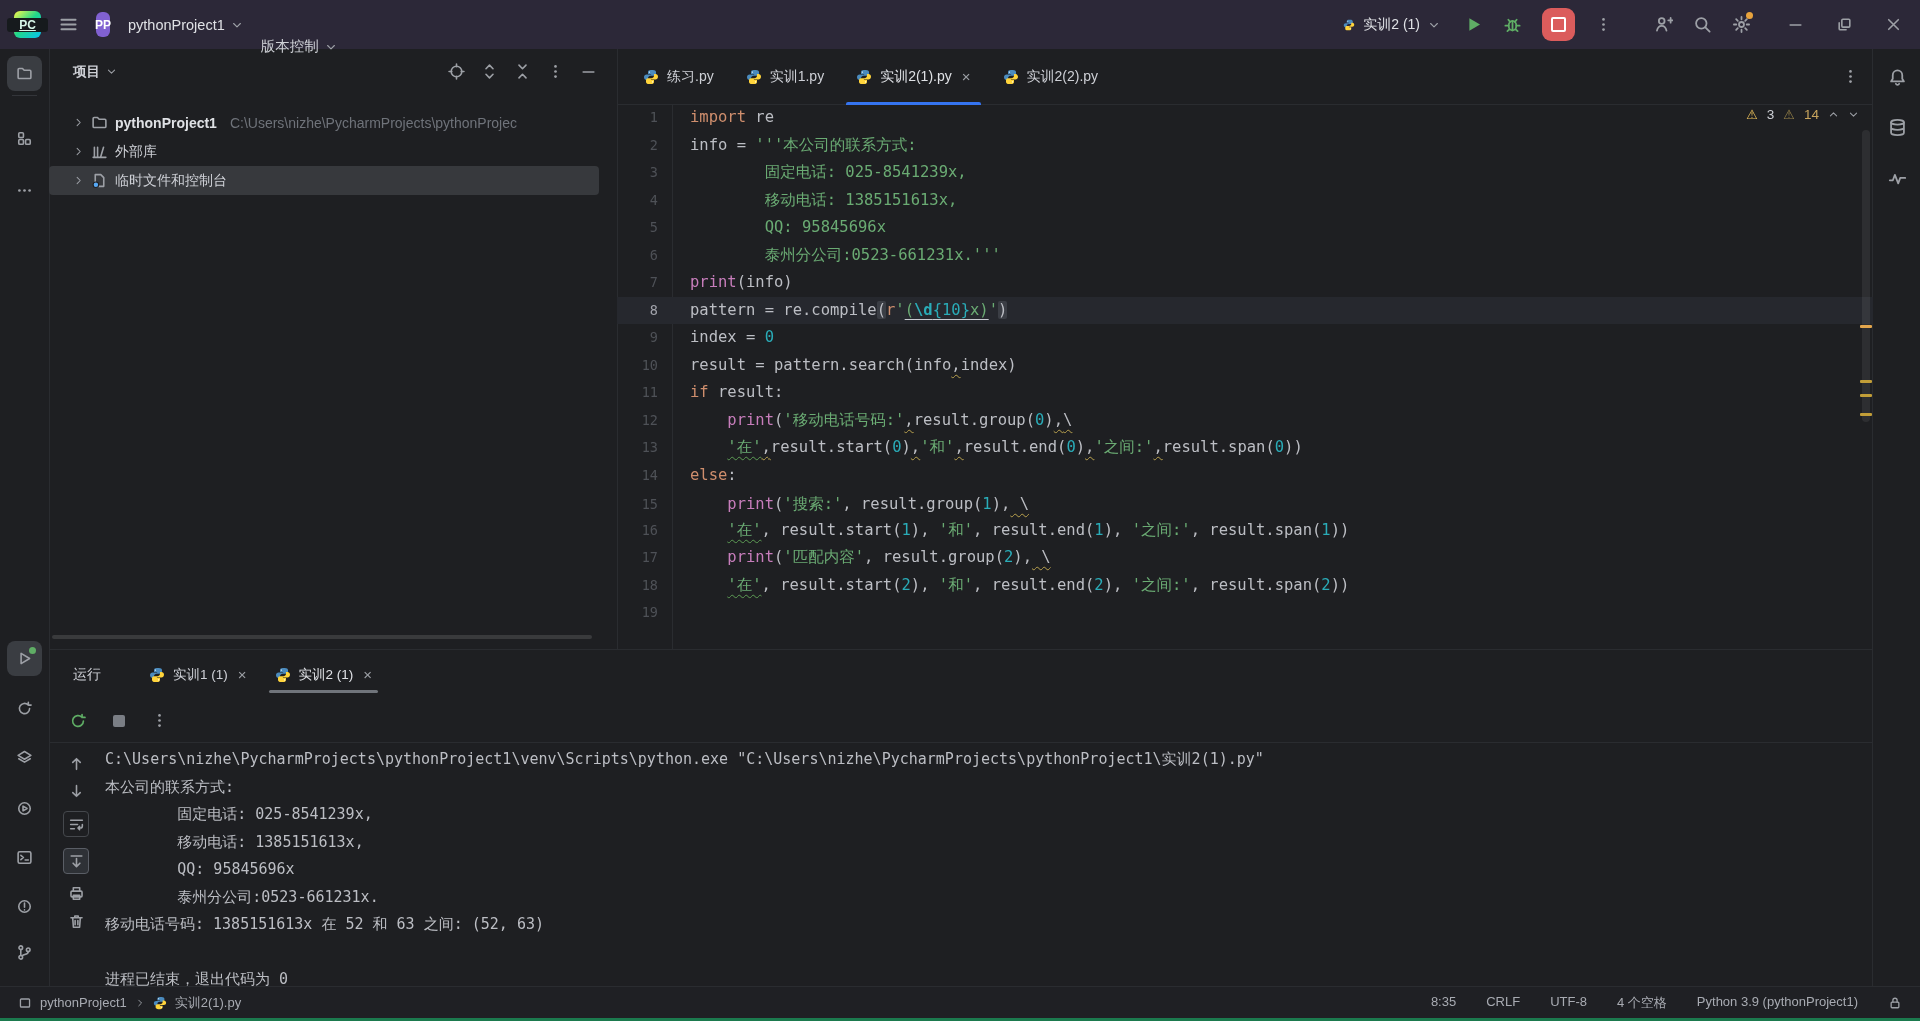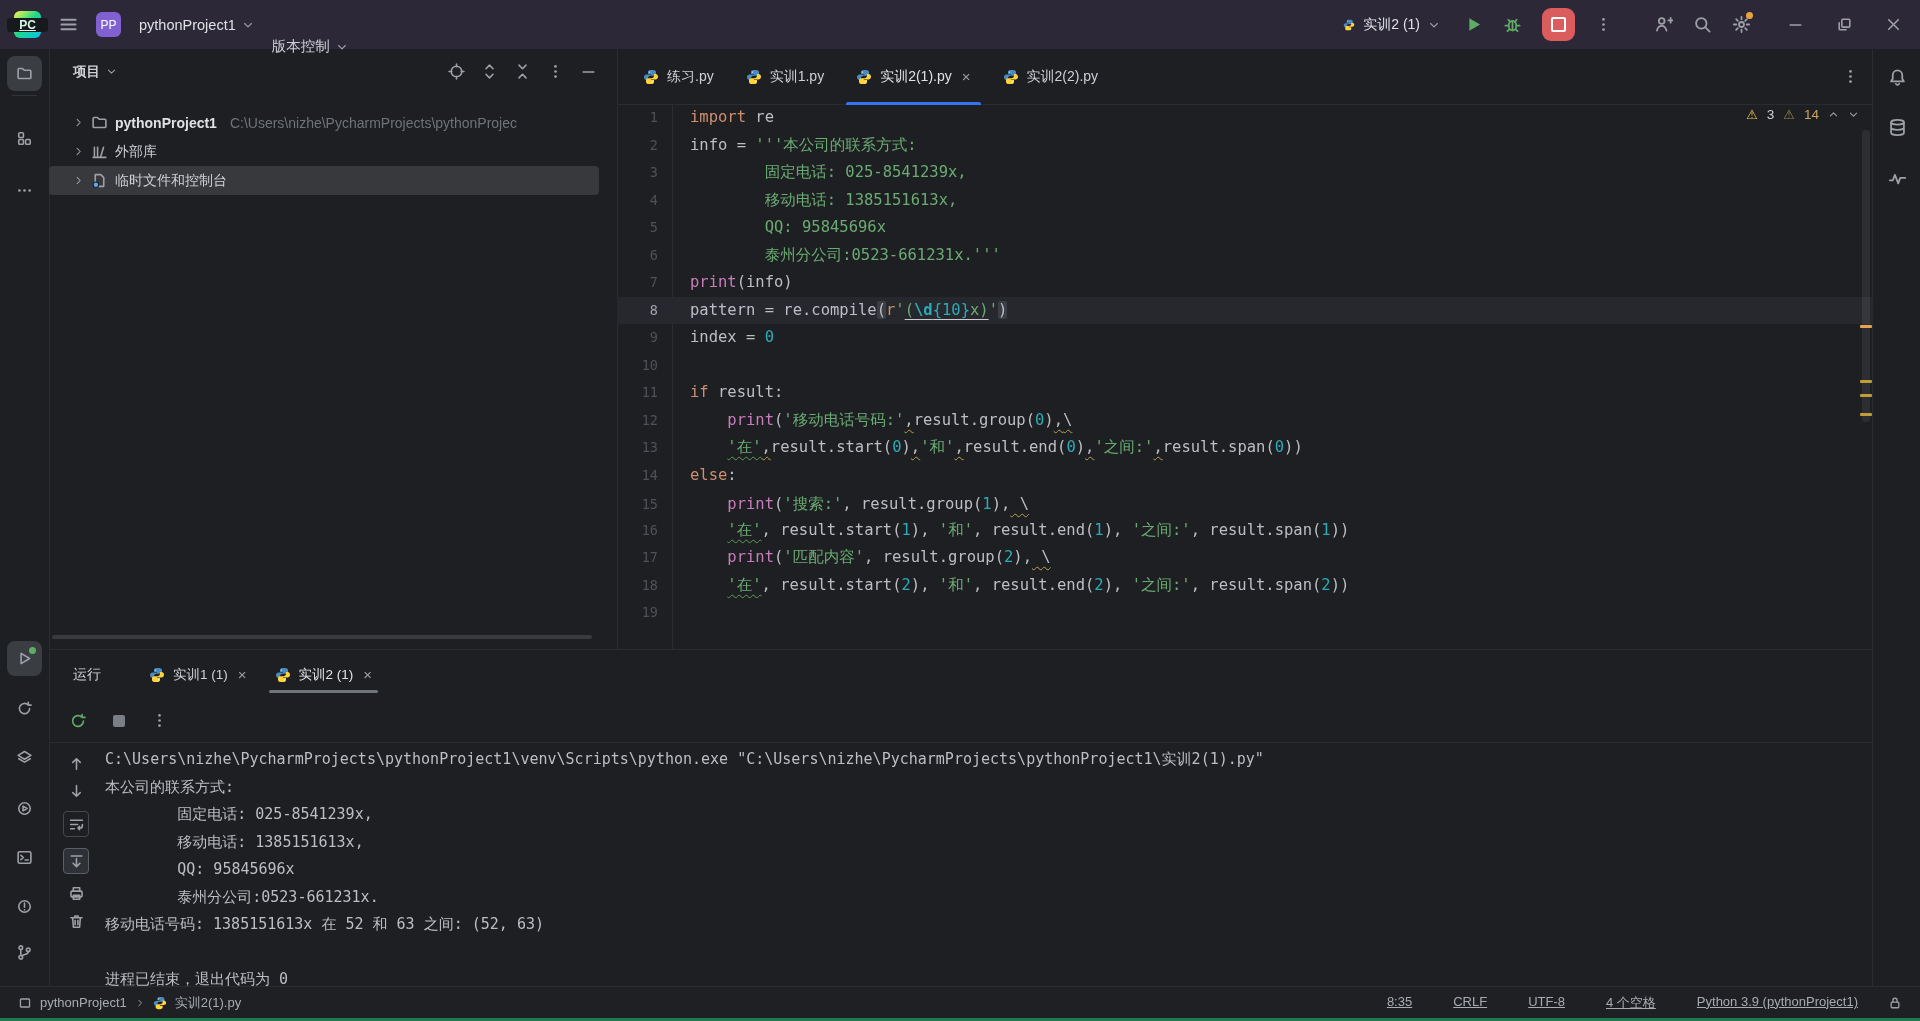--- a/index.html
+++ b/index.html
@@ -8,21 +8,21 @@
   svg{display:block;fill:none;stroke:currentColor;stroke-width:1.5;stroke-linecap:round;stroke-linejoin:round;}
   .ic{display:inline-flex;align-items:center;justify-content:center;color:#9DA0A6;}
   .ic svg{width:17px;height:17px;}
 
   
   .titlebar{position:absolute;left:0;top:0;right:0;height:49px;background:#2c2838;display:flex;align-items:center;}
   .tb-left{display:flex;align-items:center;gap:18px;padding-left:14px;}
   .logo{width:27px;height:27px;border-radius:6px;background:linear-gradient(135deg,#fcf84a 0%,#21d789 48%,#07c3f2 100%);
         display:flex;align-items:center;justify-content:center;}
   .logo b{font-size:12px;color:#08131a;background:#161a1d;color:#d7f7e9;border-radius:3px;padding:1px 12px;line-height:1;text-decoration:underline;}
-  .pp-badge{width:25px;height:25px;border-radius:6px;background:#8161D1;color:#fff;font-weight:normal;font-size:12px;
+  .pp-badge{width:14px;height:25px;border-radius:6px;background:#8161D1;color:#fff;font-weight:bold;font-size:12px;
         display:flex;align-items:center;justify-content:center;}
   .tb-item{display:flex;align-items:center;gap:6px;background:none;border:0;color:#DFE1E5;font-size:14.5px;cursor:default;}
   .tb-item .ic svg{width:12px;height:12px;}
   .tb-item.dim{color:#CED0D6;margin-top:44px;}
   .tb-right{margin-left:auto;display:flex;align-items:center;gap:20px;padding-right:18px;}
   .runcfg{display:flex;align-items:center;gap:8px;color:#DFE1E5;font-size:14px;}
   .runcfg .ic svg{width:12px;height:12px;}
   .icon16 svg{width:16px;height:16px;}
   .stopbtn{width:33px;height:33px;border-radius:9px;background:#DB5C5C;display:flex;align-items:center;justify-content:center;}
   .stopsq{width:11px;height:11px;border:2px solid #fff;border-radius:2px;}
@@ -479,21 +479,21 @@
     <div>
         <div class="cline" style="top: 0px;"><span class="lnum">1</span><span class="code"><span class="tok kw">import</span><span class="tok p"> re</span></span></div>
         <div class="cline" style="top: 27.5px;"><span class="lnum">2</span><span class="code"><span class="tok p">info = </span><span class="tok s">'''本公司的联系方式:</span></span></div>
         <div class="cline" style="top: 55px;"><span class="lnum">3</span><span class="code"><span class="tok s">        固定电话: 025-8541239x,</span></span></div>
         <div class="cline" style="top: 82.5px;"><span class="lnum">4</span><span class="code"><span class="tok s">        移动电话: 1385151613x,</span></span></div>
         <div class="cline" style="top: 110px;"><span class="lnum">5</span><span class="code"><span class="tok s">        QQ: 95845696x</span></span></div>
         <div class="cline" style="top: 137.5px;"><span class="lnum">6</span><span class="code"><span class="tok s">        泰州分公司:0523-661231x.'''</span></span></div>
         <div class="cline" style="top: 165px;"><span class="lnum">7</span><span class="code"><span class="tok fn">print</span><span class="tok p">(info)</span></span></div>
         <div class="cline current" style="top: 192.5px;"><span class="lnum">8</span><span class="code"><span class="tok p">pattern = re.compile</span><span class="tok pm">(</span><span class="tok kw">r</span><span class="tok s">'</span><span class="tok s u">(</span><span class="tok n b u">\d</span><span class="tok n u">{10}</span><span class="tok s u">x)</span><span class="tok s">'</span><span class="tok pm">)</span></span></div>
         <div class="cline" style="top: 220px;"><span class="lnum">9</span><span class="code"><span class="tok p">index = </span><span class="tok n">0</span></span></div>
-        <div class="cline" style="top: 247.5px;"><span class="lnum">10</span></div>
+        <div class="cline" style="top: 247.5px;"><span class="lnum">10</span><span class="code"><span class="tok p">result = pattern.search(info</span><span class="tok p wy">,</span><span class="tok p">index)</span></span></div>
         <div class="cline" style="top: 275px;"><span class="lnum">11</span><span class="code"><span class="tok kw">if</span><span class="tok p"> result:</span></span></div>
         <div class="cline" style="top: 302.5px;"><span class="lnum">12</span><span class="code"><span class="tok p">    </span><span class="tok fn">print</span><span class="tok p">(</span><span class="tok s">'移动电话号码:'</span><span class="tok p wy">,</span><span class="tok p">result.group(</span><span class="tok n">0</span><span class="tok p">)</span><span class="tok p wy">,</span><span class="tok p wy">\</span></span></div>
         <div class="cline" style="top: 330px;"><span class="lnum">13</span><span class="code"><span class="tok p">    </span><span class="tok s wg">'在'</span><span class="tok p wy">,</span><span class="tok p">result.start(</span><span class="tok n">0</span><span class="tok p">)</span><span class="tok p wy">,</span><span class="tok s">'和'</span><span class="tok p wy">,</span><span class="tok p">result.end(</span><span class="tok n">0</span><span class="tok p">)</span><span class="tok p wy">,</span><span class="tok s">'之间:'</span><span class="tok p wy">,</span><span class="tok p">result.span(</span><span class="tok n">0</span><span class="tok p">))</span></span></div>
         <div class="cline" style="top: 357.5px;"><span class="lnum">14</span><span class="code"><span class="tok kw">else</span><span class="tok p">:</span></span></div>
         <div class="cline" style="top: 387px;"><span class="lnum">15</span><span class="code"><span class="tok p">    </span><span class="tok fn">print</span><span class="tok p">(</span><span class="tok s">'搜索:'</span><span class="tok p">, result.group(</span><span class="tok n">1</span><span class="tok p">),</span><span class="tok p wy"> \</span></span></div>
         <div class="cline" style="top: 412.5px;"><span class="lnum">16</span><span class="code"><span class="tok p">    </span><span class="tok s wg">'在'</span><span class="tok p">, result.start(</span><span class="tok n">1</span><span class="tok p">), </span><span class="tok s">'和'</span><span class="tok p">, result.end(</span><span class="tok n">1</span><span class="tok p">), </span><span class="tok s">'之间:'</span><span class="tok p">, result.span(</span><span class="tok n">1</span><span class="tok p">))</span></span></div>
         <div class="cline" style="top: 440px;"><span class="lnum">17</span><span class="code"><span class="tok p">    </span><span class="tok fn">print</span><span class="tok p">(</span><span class="tok s">'匹配内容'</span><span class="tok p">, result.group(</span><span class="tok n">2</span><span class="tok p">),</span><span class="tok p wy"> \</span></span></div>
         <div class="cline" style="top: 467.5px;"><span class="lnum">18</span><span class="code"><span class="tok p">    </span><span class="tok s wg">'在'</span><span class="tok p">, result.start(</span><span class="tok n">2</span><span class="tok p">), </span><span class="tok s">'和'</span><span class="tok p">, result.end(</span><span class="tok n">2</span><span class="tok p">), </span><span class="tok s">'之间:'</span><span class="tok p">, result.span(</span><span class="tok n">2</span><span class="tok p">))</span></span></div>
         <div class="cline" style="top: 495px;"><span class="lnum">19</span><span class="code"></span></div>
       </div>
@@ -632,21 +632,21 @@
           <svg viewBox="0 0 16 16" style="stroke:none">
             <path fill="#4B8BBE" d="M7.9 1C6 1 5 1.9 5 3.1V5h3.1v.6H3.6C2.1 5.6 1 6.6 1 8.2c0 1.6 1.1 2.7 2.6 2.7H5V9.2C5 7.7 6.2 6.7 7.7 6.7h3.2c1.2 0 2.1-.9 2.1-2.1V3.1C13 1.9 11.8 1 9.9 1H7.9z"></path>
             <path fill="#FFD43B" d="M8.1 15c1.9 0 2.9-.9 2.9-2.1V11H7.9v-.6h4.5c1.5 0 2.6-1 2.6-2.6 0-1.6-1.1-2.7-2.6-2.7H11v1.7c0 1.5-1.2 2.5-2.7 2.5H5.1C3.9 9.3 3 10.2 3 11.4v1.5C3 14.1 4.2 15 6.1 15h2z"></path>
             <circle fill="#fff" cx="6.4" cy="3.1" r=".65"></circle>
             <circle fill="#fff" cx="9.6" cy="12.9" r=".65"></circle>
           </svg>
         </span>
       <span>实训2(1).py</span>
     </div>
     <div class="sb-right">
-      <span style="display:flex;gap:41px;text-decoration:underline;">
+      <span style="display:flex;gap:30px;">
           <span>8:35</span>
           <span>CRLF</span>
           <span>UTF-8</span>
           <span>4 个空格</span>
           <span>Python 3.9 (pythonProject1)</span>
         </span>
       <span class="ic">
           <svg viewBox="0 0 16 16">
             <rect x="3.6" y="7" width="8.8" height="6.4" rx="1"></rect>
             <path d="M5.6 7V5a2.4 2.4 0 0 1 4.8 0v2"></path>

